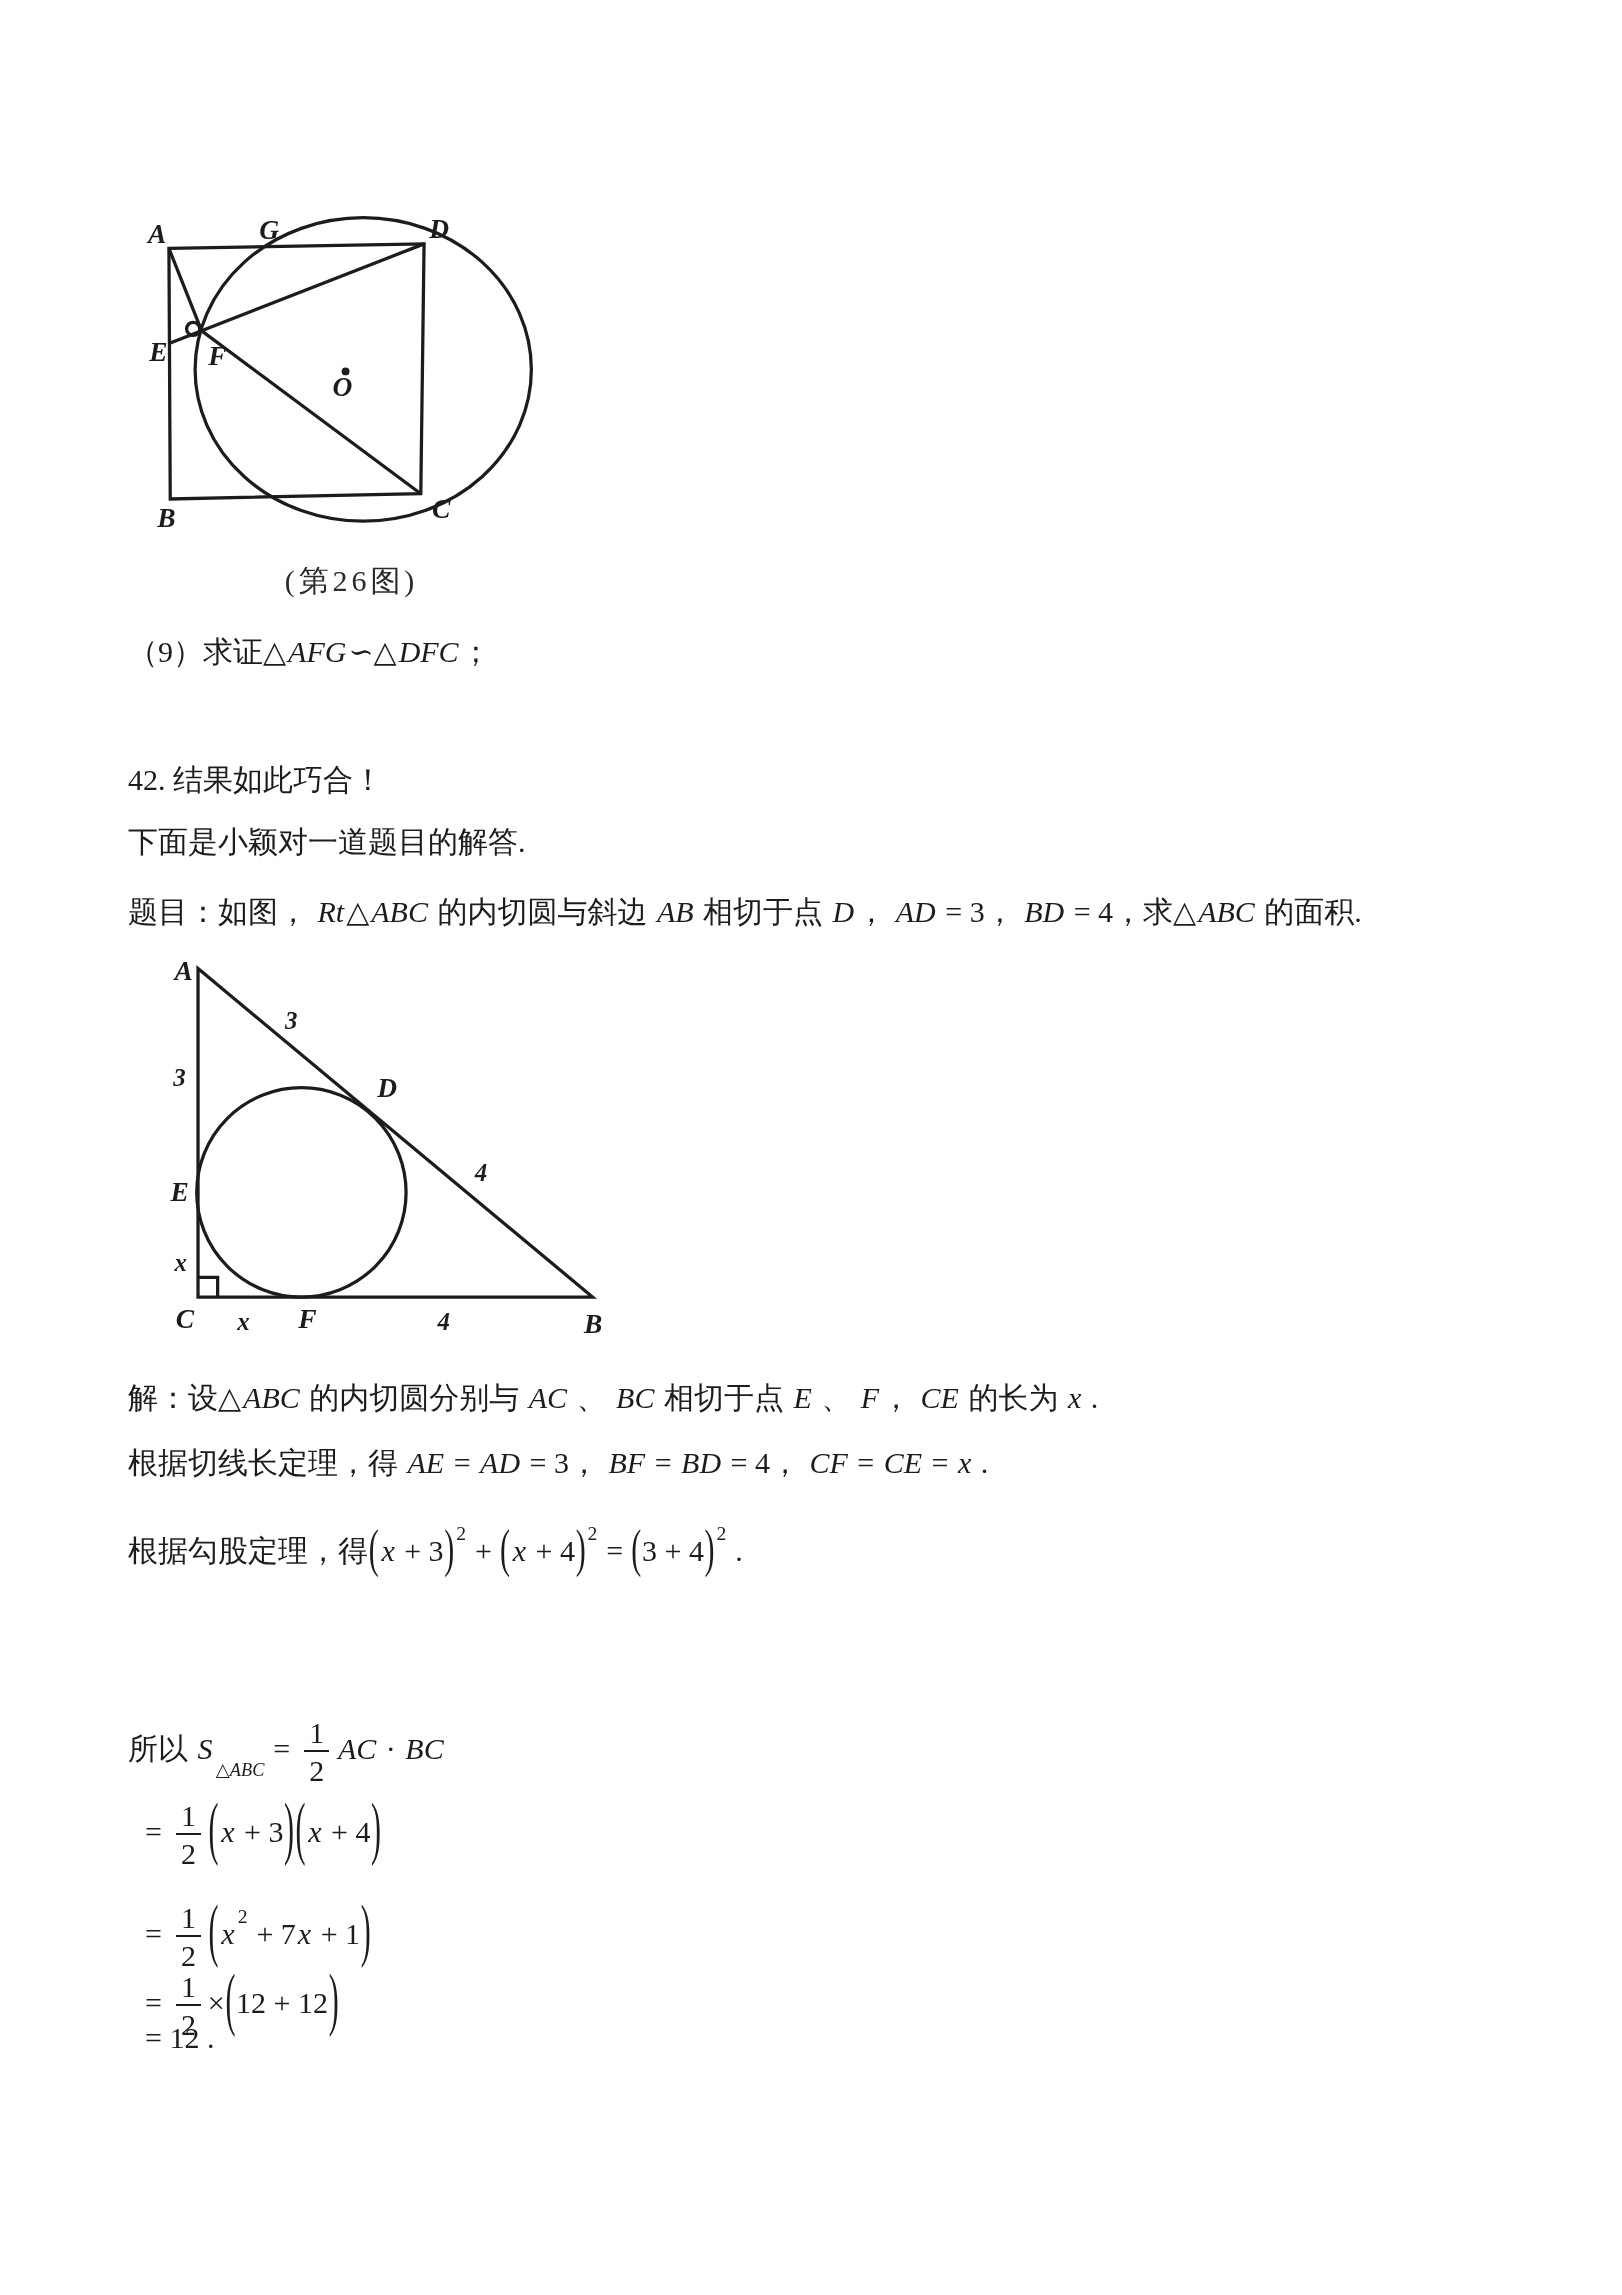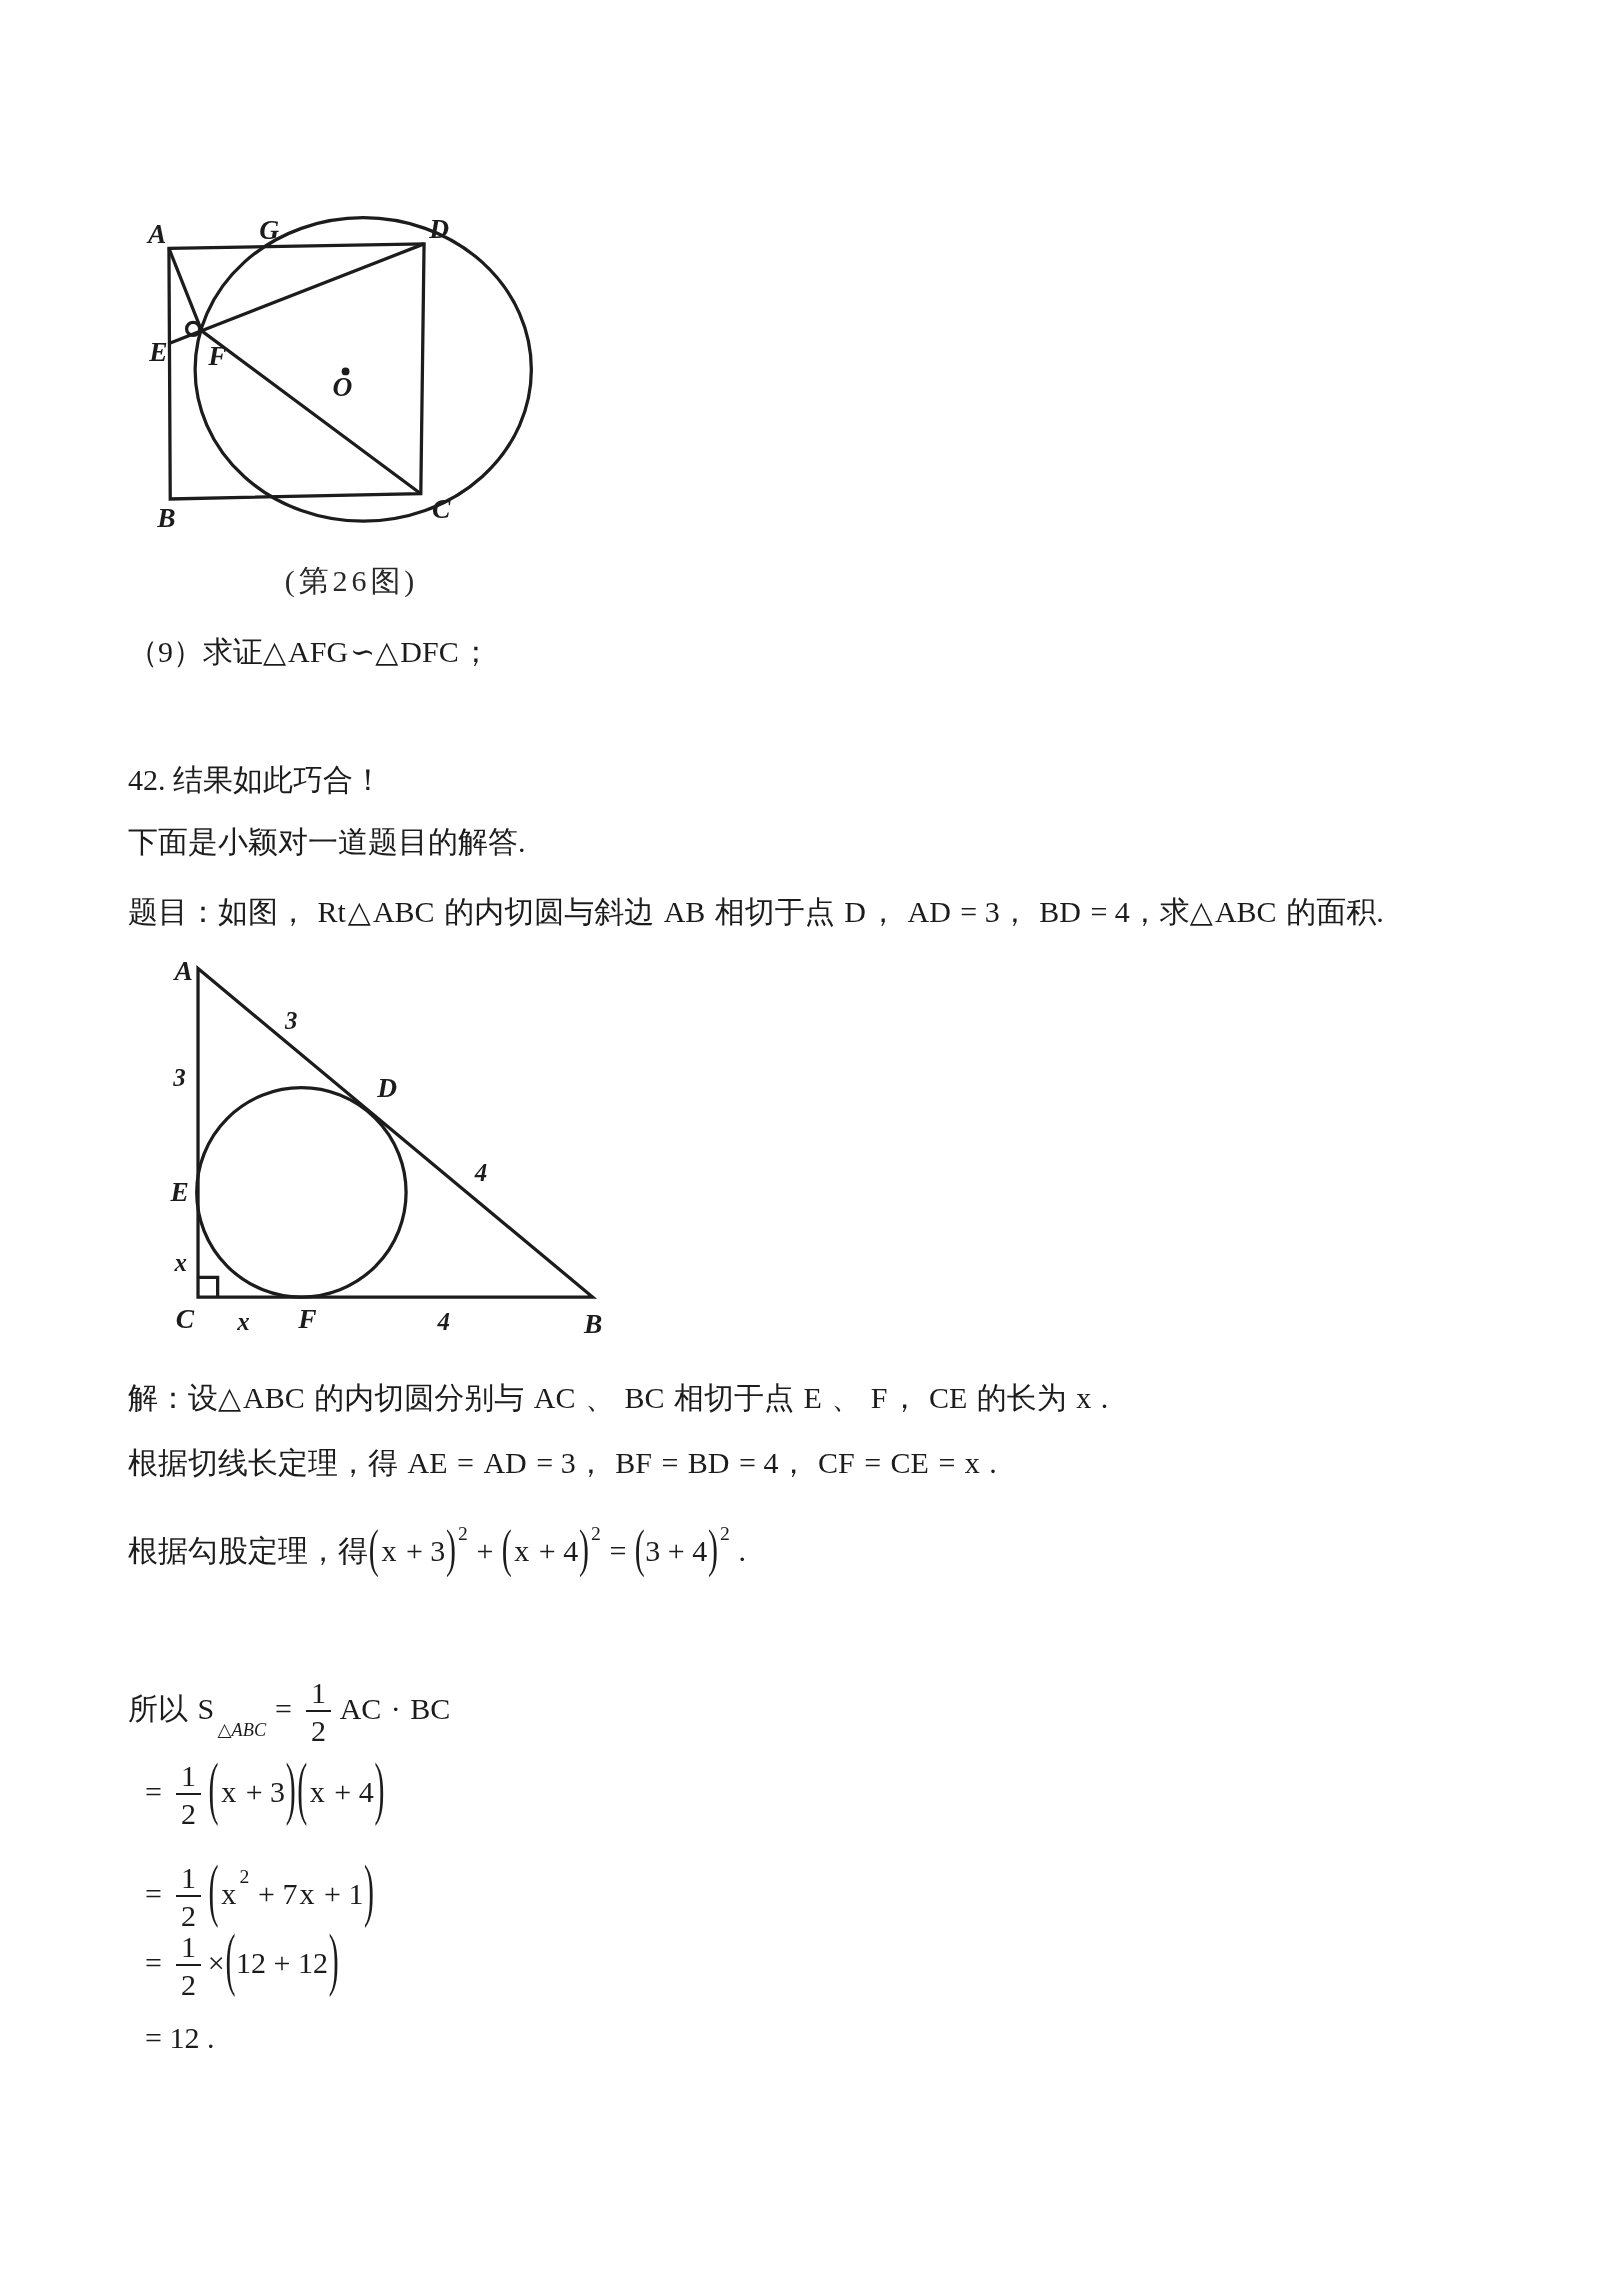--- a/index.html
+++ b/index.html
@@ -1,23 +1,23 @@
 <!DOCTYPE html>
 <html style="font-size:10.5px"><head>
 <meta charset="utf-8">
 <style>
   html,body{margin:0;padding:0;background:#ffffff;}
   .page{
     position:relative;width:1623px;height:2295px;background:#ffffff;
     font-family:"Liberation Serif","DejaVu Serif",serif;color:#1c1c1c;overflow:hidden;
   }
   .tl{position:absolute;left:128px;font-size:30px;line-height:42px;white-space:nowrap;}
-  .eq{position:absolute;left:145px;font-size:30px;line-height:79px;white-space:nowrap;}
+  .eq{position:absolute;left:145px;font-size:30px;line-height:79px;white-space:nowrap;margin-top:40px;}
   .mt{}
-  .mi{padding:0 2px;}
+  .mi{font-style:italic;padding:0 2px;}
   .msup{font-size:19.6px;vertical-align:21px;padding:0 1.3px;}
   .msub{font-size:18.3px;font-style:italic;vertical-align:-17px;padding:0 1.3px;}
   .mbp{display:inline-block;transform:scaleY(1.75);transform-origin:50% 58%;padding:0 0.7px;}
   .mbp2{display:inline-block;transform:scaleY(2.35);transform-origin:50% 55%;padding:0 0.7px;}
   .frac{display:inline-flex;flex-direction:column;align-items:center;vertical-align:middle;
         margin:0 6.5px;line-height:normal;}
   .fn{display:block;padding:0 5.2px 2px;border-bottom:2.6px solid #1c1c1c;line-height:31px;}
   .fd{display:block;padding-top:2px;line-height:33px;}
   .caption{position:absolute;left:116px;top:561px;width:471px;text-align:center;
            font-size:30px;letter-spacing:3.9px;color:#2a2a2a;}

